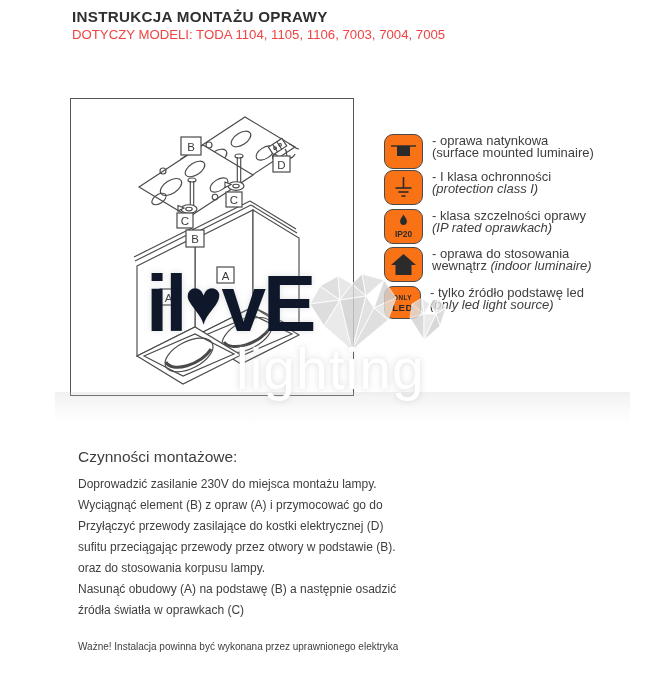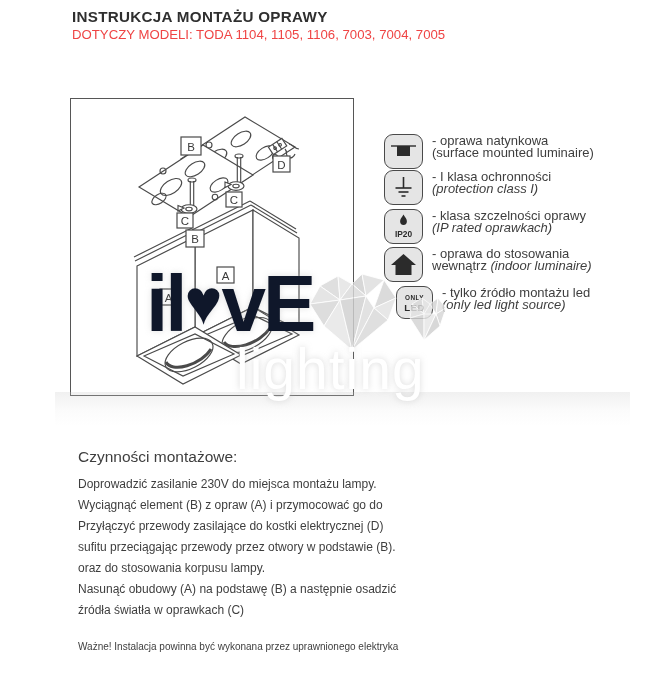--- a/index.html
+++ b/index.html
@@ -13,21 +13,21 @@
   
   .frame{position:absolute;left:70px;top:98px;width:282px;height:296px;border:1.5px solid #565656;background:#fff;}
   .frame svg{display:block;}
   .ln{stroke:#4a4a4a;stroke-width:1.15;fill:none;}
   .fw{stroke:#4a4a4a;stroke-width:1.15;fill:#ffffff;}
   .thick{stroke:#4a4a4a;stroke-width:3;fill:none;}
   .lbl-box{fill:#ffffff;stroke:#4a4a4a;stroke-width:1.2;}
   .lbl-t{font-family:"Liberation Sans",sans-serif;font-size:11.5px;fill:#3a3a3a;text-anchor:middle;}
   
   .lrow{position:absolute;left:384px;display:flex;align-items:flex-start;}
-  .licon{width:37px;height:33px;border:1.6px solid #4a4a4a;border-radius:9px;background:#e5e5e5;flex:0 0 auto;position:relative;}
+  .licon{width:37px;height:33px;border:1.6px solid #4a4a4a;border-radius:9px;background:#f97316;flex:0 0 auto;position:relative;}
   .licon svg{position:absolute;left:0;top:0;}
   .ltext{margin-left:9px;font-size:13px;line-height:12.4px;color:#3e3e3e;padding-top:1px;}
   .it{font-style:italic;margin-top:26px;}
   .icon-cap{font-family:"Liberation Sans",sans-serif;font-weight:bold;fill:#2b2b2b;text-anchor:middle;}
   
   .steps-heading{position:absolute;left:78px;top:448px;font-size:15.5px;}
   .steps{position:absolute;left:78px;top:474px;font-size:12px;line-height:21px;}
   .warning{position:absolute;left:78px;top:641px;font-size:10px;}
   
   .wm{position:absolute;left:0;top:0;width:650px;height:677px;pointer-events:none;z-index:5;}
@@ -205,28 +205,28 @@
         <polygon points="18.5,6 31,17 26.5,17 26.5,27 10.5,27 10.5,17 6,17" fill="#2b2b2b"></polygon>
       </svg>
     </div>
     <div class="ltext">
       <div>- oprawa do stosowania</div>
       <div><span>wewnątrz </span><span class="it">(indoor luminaire)</span></div>
     </div>
   </div>
 
   <div class="lrow" style="top:286px;">
-    <div class="licon" style="width:35px;height:31px;margin-left:12px;">
+    <div class="licon" style="width:35px;height:31px;">
       <svg width="35" height="31" viewBox="0 0 35 31">
         <text class="icon-cap" x="17.5" y="13" font-size="6.4" letter-spacing="0.5">ONLY</text>
         <text class="icon-cap" x="17.5" y="24" font-size="9.6" letter-spacing="0.5">LED</text>
       </svg>
     </div>
     <div class="ltext">
-      <div>- tylko źródło montażu led</div>
+      <div>- tylko źródło podstawę led</div>
       <div><span></span><span class="it">(only led light source)</span></div>
     </div>
   </div>
 
   <div class="steps-heading">Czynności montażowe:</div>
   <div class="steps">
     <div>Doprowadzić zasilanie 230V do miejsca montażu lampy.</div>
     <div>Wyciągnąć element (B) z opraw (A) i przymocować go do</div>
     <div>Przyłączyć przewody zasilające do kostki elektrycznej (D)</div>
     <div>sufitu przeciągając przewody  przez otwory w podstawie (B).</div>

